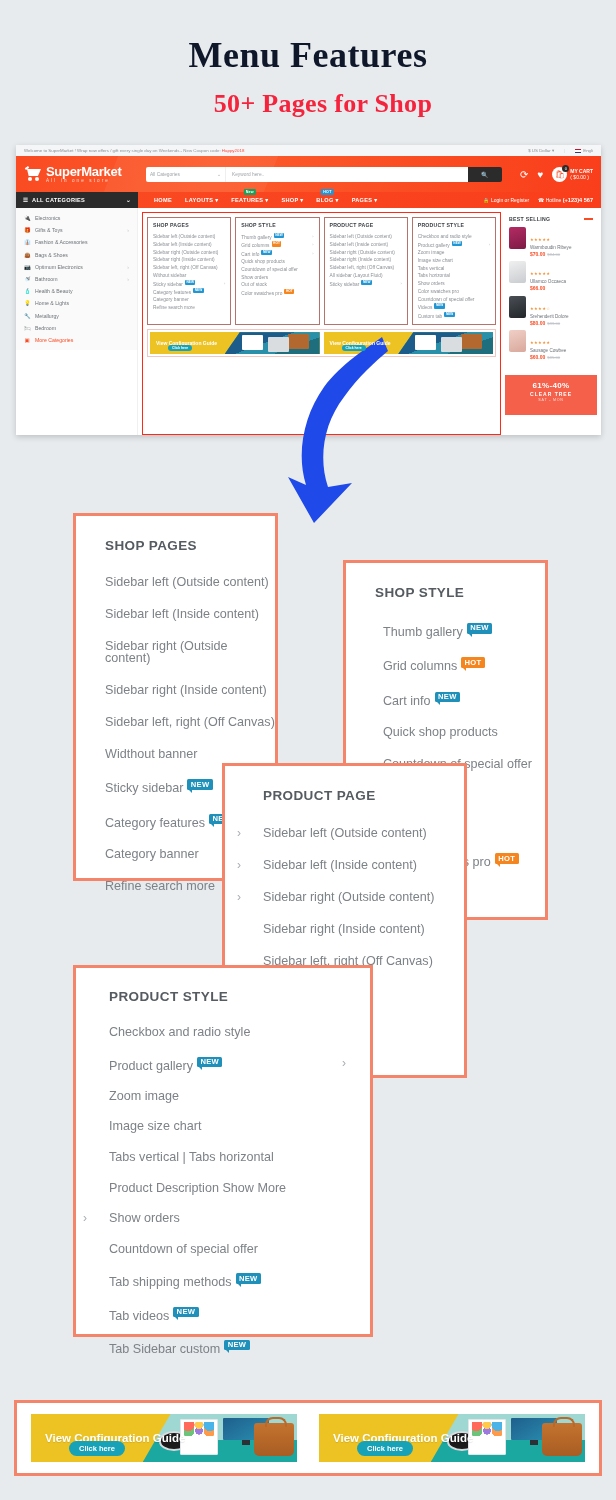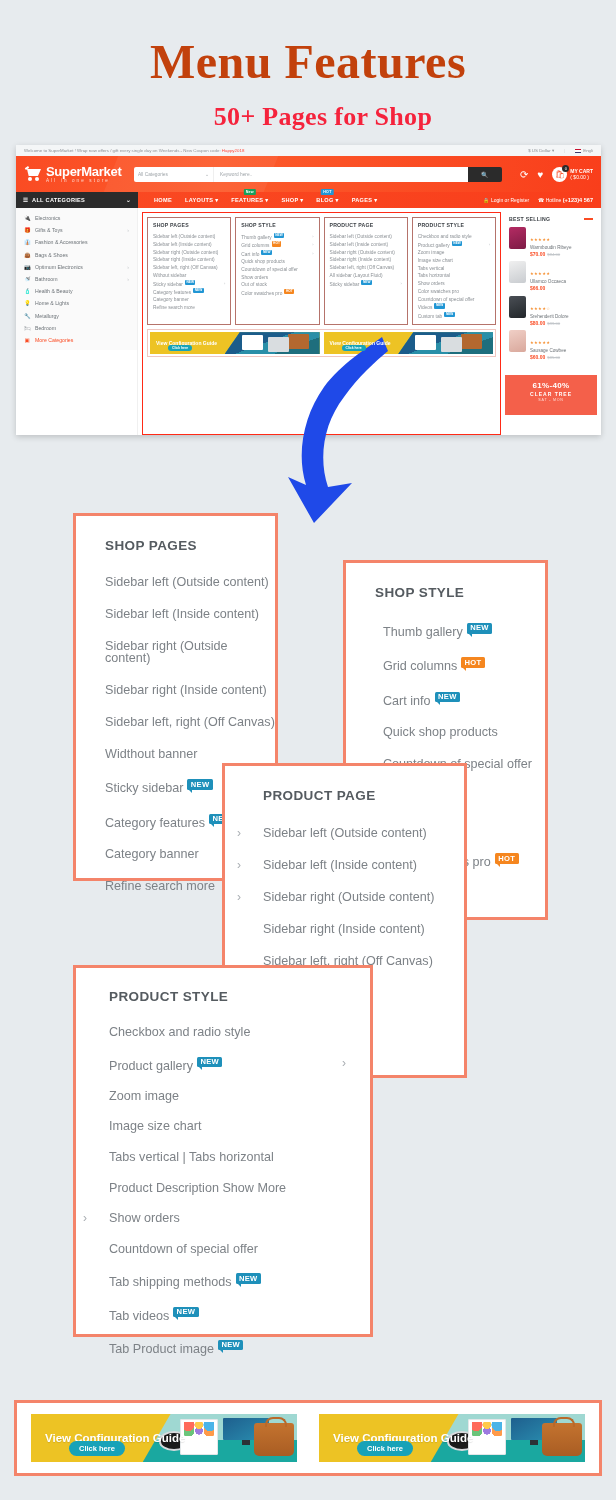--- a/index.html
+++ b/index.html
@@ -11,22 +11,22 @@
     height: 1500px;
     position: relative;
     overflow: hidden;
   }
 
   
   .titles { text-align: center; padding-top: 34px; }
   .title-main {
     font-family: "Liberation Serif", serif;
     font-weight: bold;
-    font-size: 48px;
-    color: #c2410c;
+    font-size: 36px;
+    color: #0f172a;
     letter-spacing: .5px;
   }
   .title-sub {
     font-family: "Liberation Serif", serif;
     font-weight: bold;
     font-size: 26px;
     color: #f5233c;
     margin-top: 13px;
     letter-spacing: .3px;
     padding-left: 30px;
@@ -61,21 +61,21 @@
     background: linear-gradient(100deg,#fa4b23 0%, #fc5b2b 35%, #f93e1b 100%);
     position: relative;
     display: flex; align-items: center;
   }
   .shot-header:after {
     content:''; position:absolute; left: 95px; top:-8px;
     width: 160px; height: 52px;
     background: rgba(255,255,255,.06);
     transform: skewX(-22deg);
   }
-  .logo-wrap { display:flex; align-items:center; gap:4px; padding-left: 9px; width: 118px; }
+  .logo-wrap { display:flex; align-items:center; gap:4px; padding-left: 9px; width: 130px; }
   .logo-cart {
     width: 17px; height: 14px; position: relative;
   }
   .logo-cart .body {
     position:absolute; left:2px; top:2px; width:14px; height:7px;
     background:#fff; clip-path: polygon(0 0, 100% 0, 78% 100%, 12% 100%);
   }
   .logo-cart .w1, .logo-cart .w2 {
     position:absolute; bottom:0; width:4px; height:4px; border-radius:50%; background:#fff;
   }
@@ -641,21 +641,21 @@
       <li><span>Checkbox and radio style</span></li>
       <li><span>Product gallery</span><span class="bigbadge new">NEW</span><span class="trail">›</span></li>
       <li><span>Zoom image</span></li>
       <li><span>Image size chart</span></li>
       <li><span>Tabs vertical | Tabs horizontal</span></li>
       <li><span>Product Description Show More</span></li>
       <li><span class="lead">›</span><span>Show orders</span></li>
       <li><span>Countdown of special offer</span></li>
       <li><span>Tab shipping methods</span><span class="bigbadge new">NEW</span></li>
       <li><span>Tab videos</span><span class="bigbadge new">NEW</span></li>
-      <li><span>Tab Product image</span><span class="bigbadge new">NEW</span></li>
+      <li><span>Tab Sidebar custom</span><span class="bigbadge new">NEW</span></li>
     </ul>
 </div>
 
 <div class="bottom-strip" id="bottomstrip">
     <div class="bb">
       <span class="bb-txt">View Configuration Guide</span>
       <span class="bb-btn">Click here</span>
       <span class="bb-art">
         <span class="watch"></span>
         <span class="tablet"></span>

